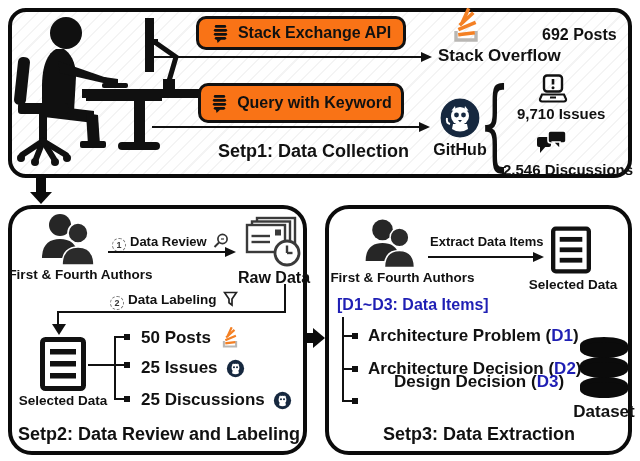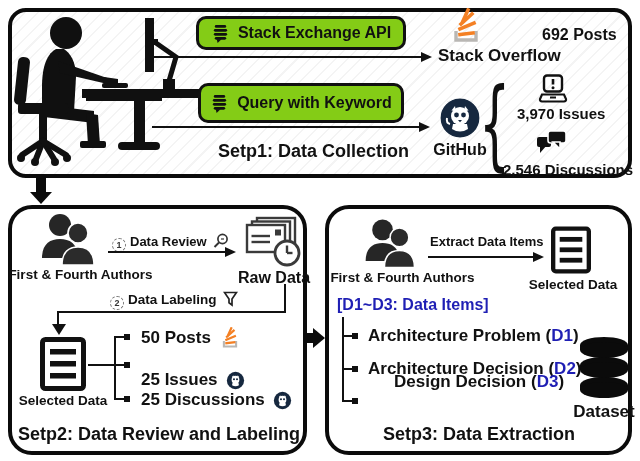--- a/index.html
+++ b/index.html
@@ -14,21 +14,21 @@
   .ah-right{position:absolute;width:0;height:0;border-top:5.5px solid transparent;
             border-bottom:5.5px solid transparent;border-left:11px solid #111;}
   .ah-down{position:absolute;width:0;height:0;border-left:7px solid transparent;
            border-right:7px solid transparent;border-top:11px solid #111;}
   .fat-shaft-v{position:absolute;background:#0b0b0b;width:10px;}
   .fat-head-down{position:absolute;width:0;height:0;border-left:11px solid transparent;
            border-right:11px solid transparent;border-top:12px solid #0b0b0b;}
   .fat-shaft-h{position:absolute;background:#0b0b0b;height:10px;}
   .fat-head-right{position:absolute;width:0;height:0;border-top:10px solid transparent;
            border-bottom:10px solid transparent;border-left:12px solid #0b0b0b;}
-  .btn{position:absolute;box-sizing:border-box;border:3px solid #111;border-radius:10px;background:#84cc16;
+  .btn{position:absolute;box-sizing:border-box;border:3px solid #111;border-radius:10px;background:#f97316;
        display:flex;align-items:center;justify-content:center;gap:8px;font-weight:bold;font-size:16px;}
   .circ-num{display:inline-flex;box-sizing:border-box;width:14px;height:14px;border:1.3px dashed #777;
        border-radius:50%;font-size:9px;font-weight:bold;align-items:center;justify-content:center;
        margin-right:4px;vertical-align:-2px;color:#333;}
   .sq{position:absolute;width:6px;height:6px;background:#111;}
   .blue{color:var(--blue,#1f1fb4);}
   .brace{position:absolute;font-size:98px;font-weight:400;color:#111;line-height:88px;
          transform:scaleX(.5);transform-origin:left center;font-family:"DejaVu Sans",sans-serif;}
   .row-item{position:absolute;font-weight:bold;font-size:17px;white-space:nowrap;display:flex;align-items:center;gap:8px;}
 </style>
@@ -136,21 +136,21 @@
 
   <div class="brace" style="left:479px;top:80px;">{</div>
 
   <svg class="abs" style="left:537px;top:74px;" width="32" height="29" viewBox="0 0 32 29">
     <rect x="7" y="1.5" width="18" height="16" rx="3" fill="none" stroke="#111" stroke-width="2.4"></rect>
     <line x1="16" y1="5" x2="16" y2="10.5" stroke="#111" stroke-width="2.6"></line>
     <circle cx="16" cy="13.8" r="1.5" fill="#111"></circle>
     <path d="M5,20.5 h22 l2,4.5 a2,2 0 0 1 -2,2.5 h-22 a2,2 0 0 1 -2,-2.5 z" fill="none" stroke="#111" stroke-width="2.2"></path>
     <line x1="13" y1="23.5" x2="19" y2="23.5" stroke="#111" stroke-width="2"></line>
   </svg>
-  <div class="lbl" style="left:517px;top:105px;font-size:15px;">3,970 Issues</div>
+  <div class="lbl" style="left:517px;top:105px;font-size:15px;">9,710 Issues</div>
 
   <svg class="abs" style="left:536px;top:130px;" width="32" height="27" viewBox="0 0 32 27">
     <g fill="#111">
       <rect x="1" y="7" width="14" height="10" rx="2"></rect>
       <polygon points="4,15 4,23 11,15"></polygon>
     </g>
     <g fill="#111" stroke="#fff" stroke-width="1.6">
       <rect x="12" y="1" width="18" height="12" rx="2.5"></rect>
       <polygon points="24,12 24,19 17,12"></polygon>
     </g>
@@ -239,21 +239,21 @@
     <svg width="22" height="22" viewBox="0 0 34 36">
       <path d="M7,23 L7,32 L27,32 L27,23" fill="none" stroke="#b9b7b4" stroke-width="3.4"></path>
       <g stroke="#f48024" stroke-width="3.6" stroke-linecap="square">
         <line x1="11" y1="26.5" x2="24" y2="25"></line>
         <line x1="11" y1="21" x2="25" y2="15"></line>
         <line x1="12" y1="16" x2="23" y2="6"></line>
         <line x1="14" y1="13" x2="19" y2="2"></line>
       </g>
     </svg>
   </div>
-  <div class="row-item" style="left:141px;top:370px;">
+  <div class="row-item" style="left:141px;top:358px;">
     <span>25 Issues</span>
     <svg width="19" height="19" viewBox="0 0 44 44">
       <circle cx="22" cy="22" r="20" fill="#16283f"></circle>
       <circle cx="22" cy="20" r="9" fill="#fff"></circle>
       <polygon points="13.5,14.5 17,10 18,15" fill="#fff"></polygon>
       <polygon points="30.5,14.5 27,10 26,15" fill="#fff"></polygon>
       <path d="M14,33 q8,5 16,0 l-1,-5 h-14 z" fill="#fff"></path>
       <circle cx="18.5" cy="19" r="2.4" fill="#16283f"></circle>
       <circle cx="25.5" cy="19" r="2.4" fill="#16283f"></circle>
     </svg>

